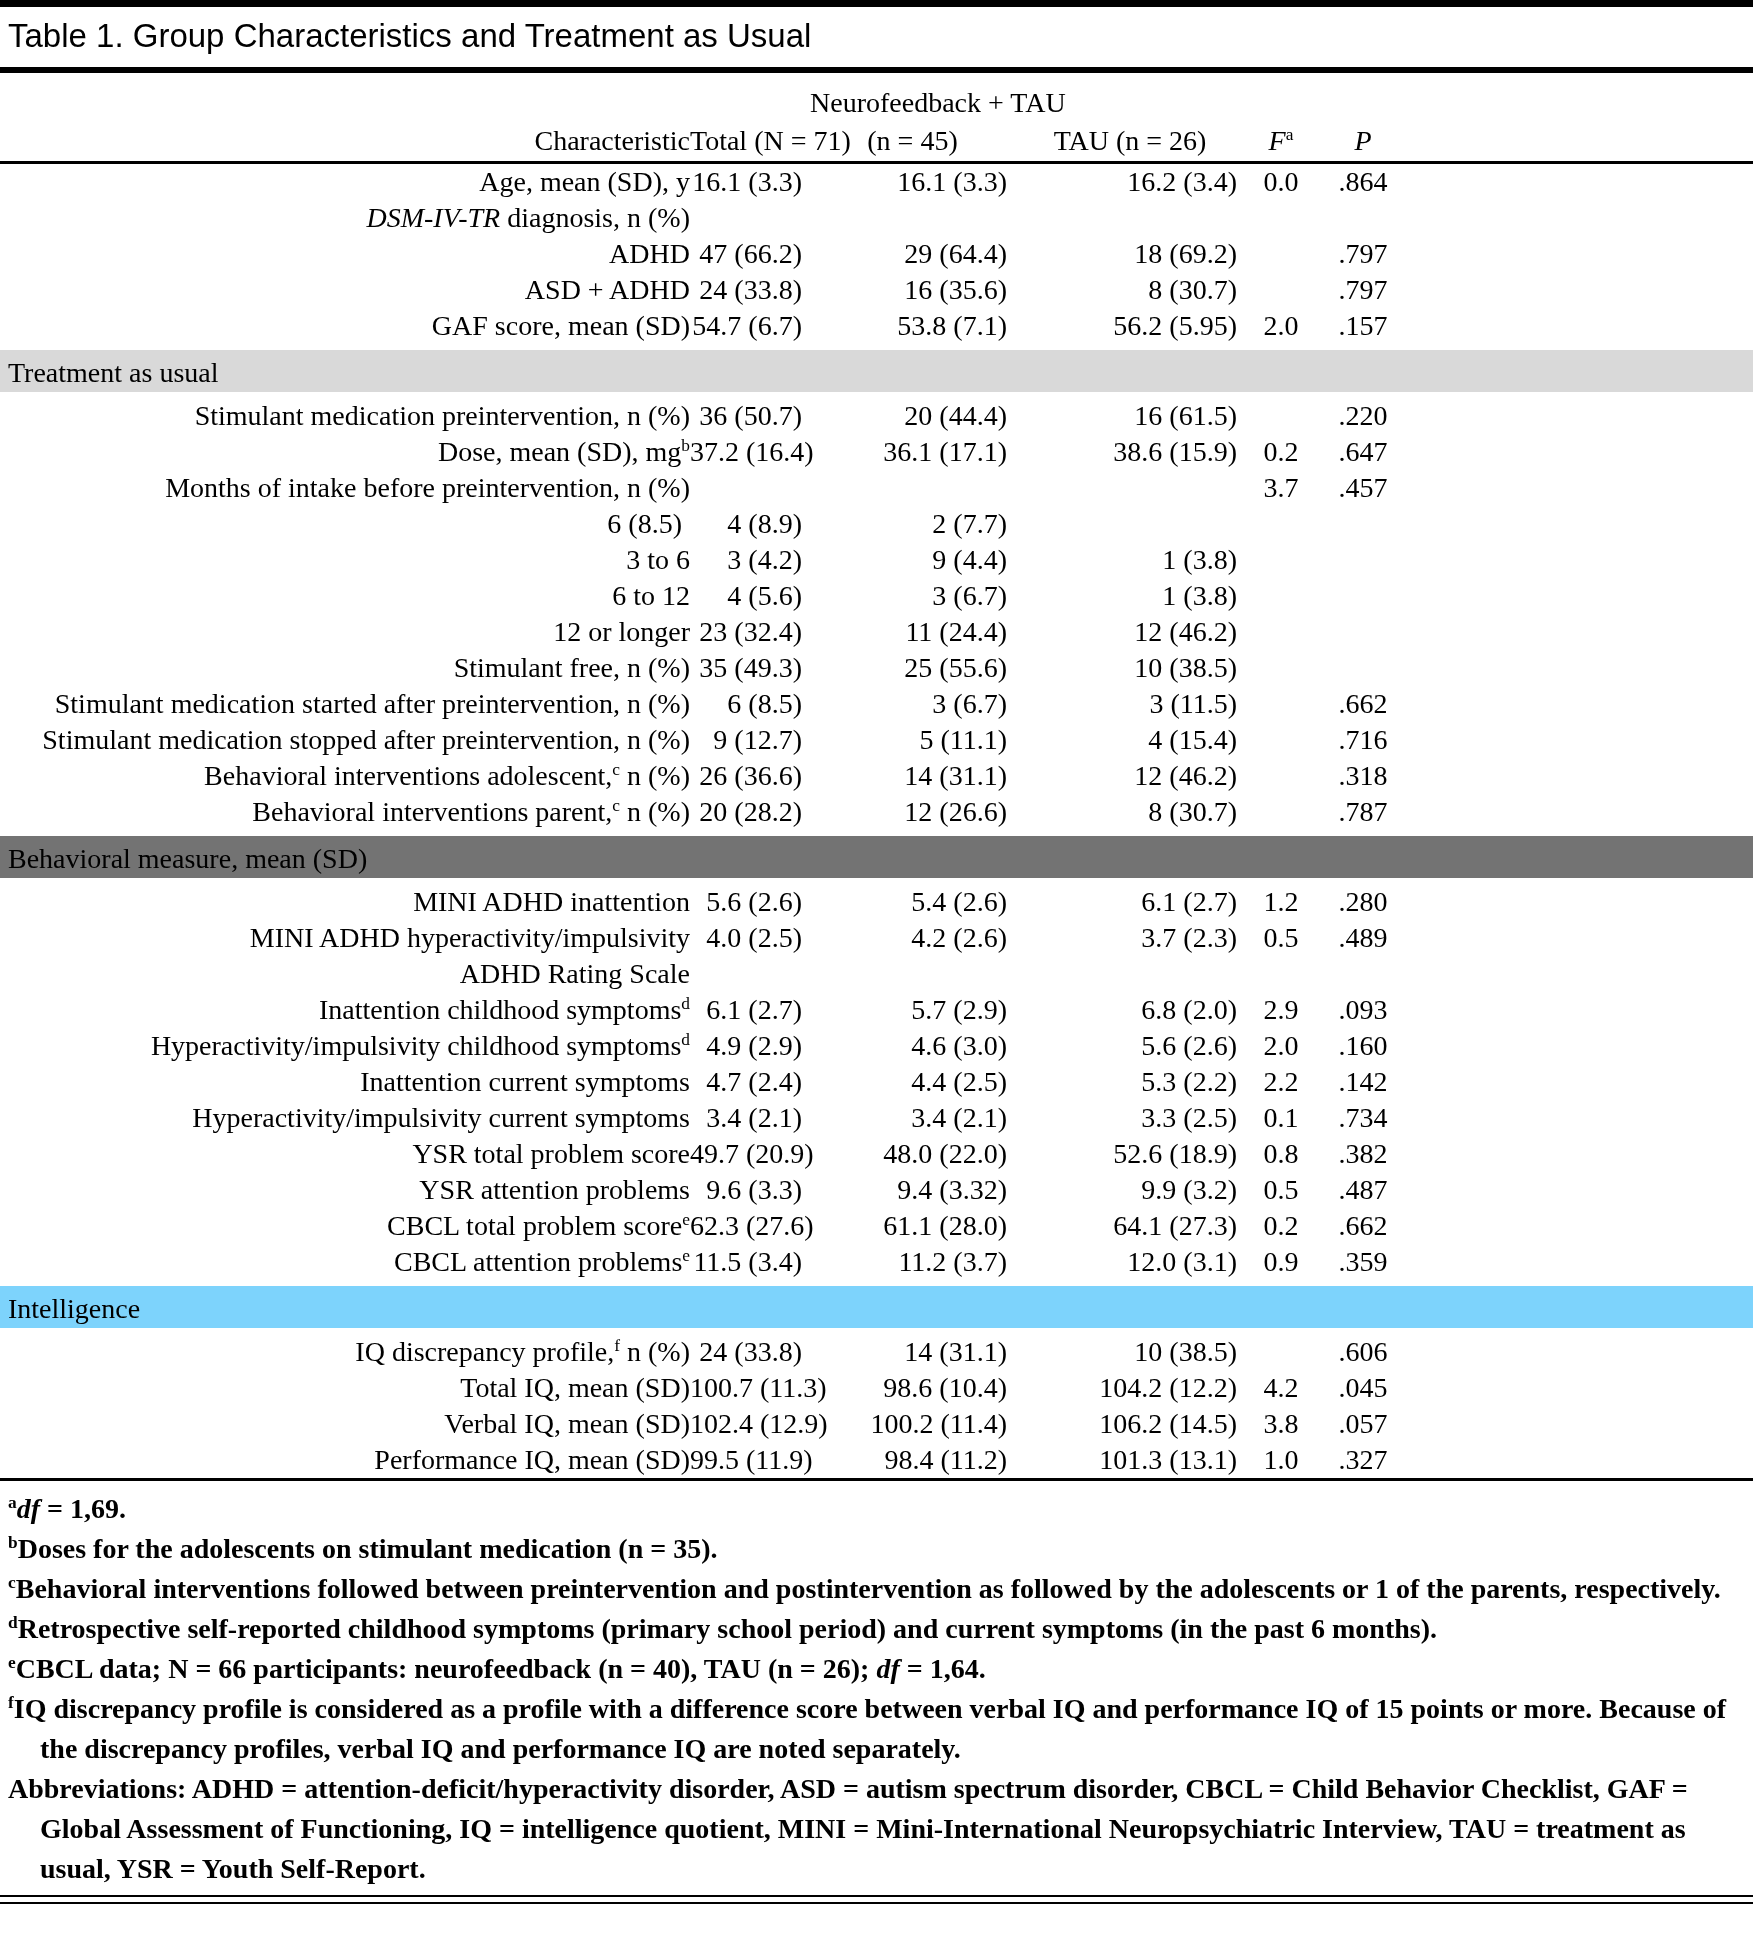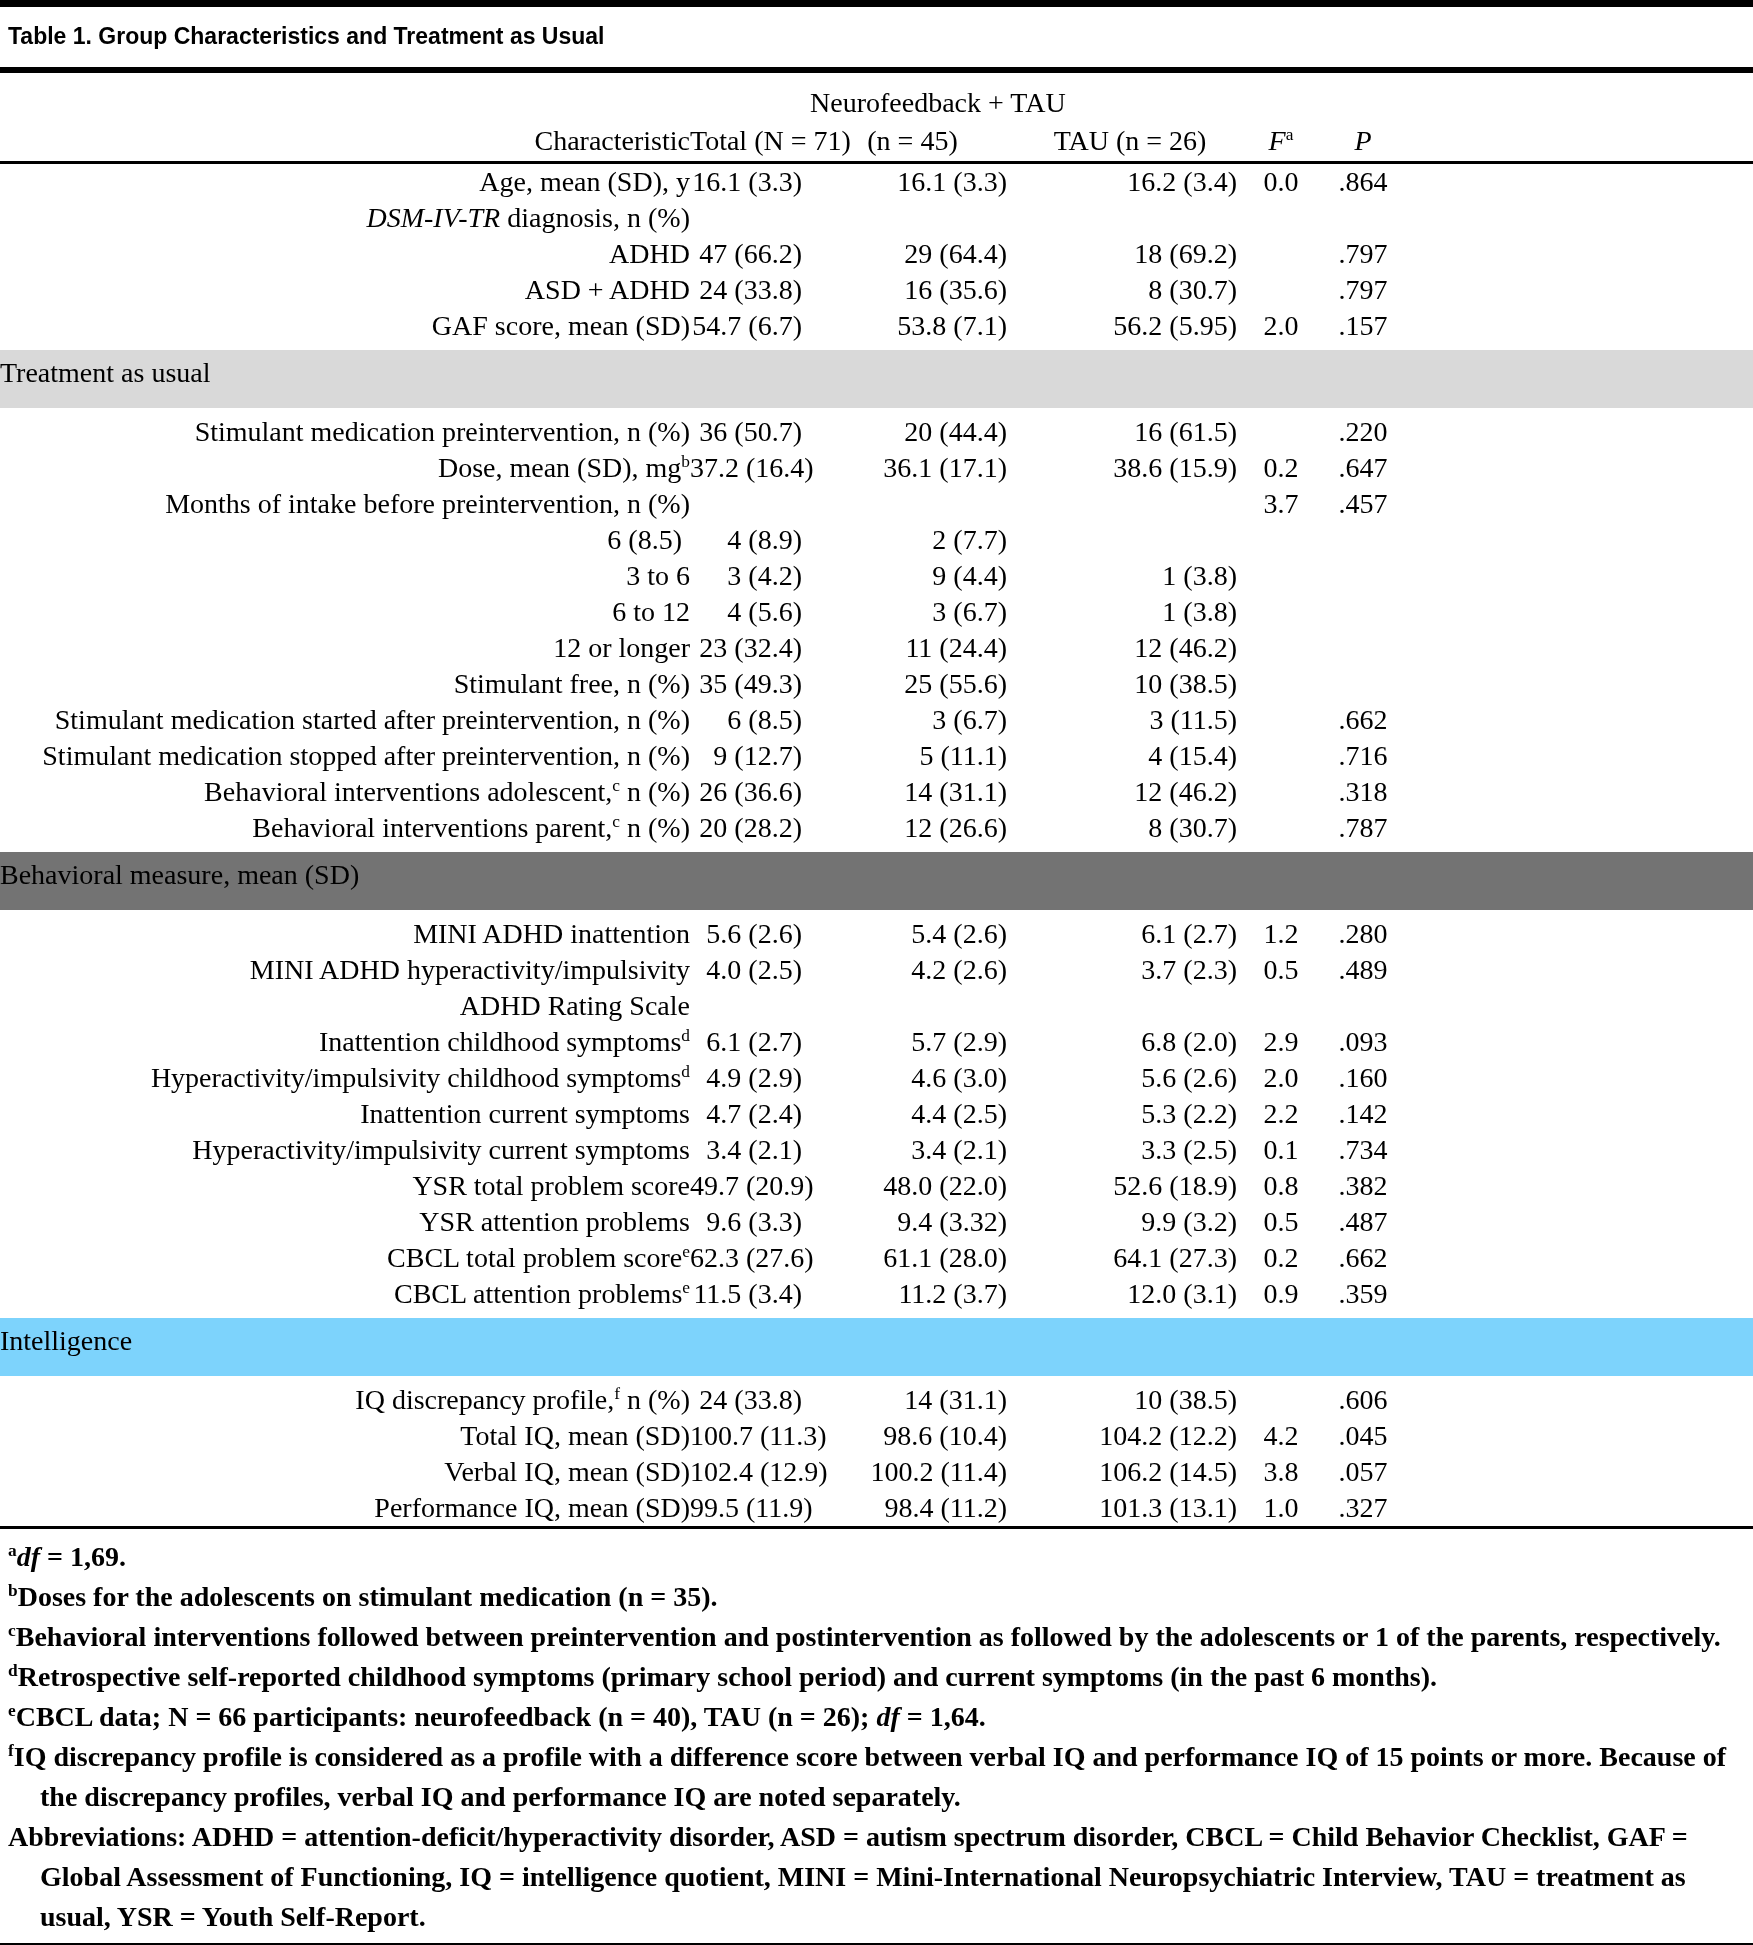--- a/index.html
+++ b/index.html
@@ -9,21 +9,21 @@
     font-family:"Liberation Serif","DejaVu Serif",serif;
     color:#000; font-size:28px; position:relative; background:#fff;
   }
   .rule-thick { width:100%; height:7px; background:#000; }
   .rule-mid   { width:100%; height:6px; background:#000; }
   .rule-thin  { width:100%; height:3px; background:#000; }
   .double-rule{ width:100%; height:9px; border-top:2.5px solid #000; border-bottom:2.5px solid #000; margin-top:4px; }
 
   .title {
     font-family:"Liberation Sans","DejaVu Sans",sans-serif;
-    font-weight:700; font-size:23px; line-height:40px;
+    font-weight:400; font-size:33px; line-height:40px;
     padding:9px 8px 11px 8px;
   }
 
   .grid {
     display:grid;
     grid-template-columns:690px 120px 205px 230px 72px 92px 1fr;
     align-items:end;
   }
   .td { white-space:nowrap; line-height:36px; }
   .hrow1 .td { line-height:36px; padding-top:12px; }
@@ -31,22 +31,22 @@
   .char { text-align:right; }
   .ind0 { padding-left:8px; }
   .ind1 { padding-left:44px; }
   .ind2 { padding-left:82px; }
   .num { text-align:right; padding-right:8px; }
   .ctr { text-align:center; }
   .it  { font-style:italic; }
   sup  { font-size:0.62em; vertical-align:super; line-height:0; }
 
   .section-row {
-    width:100%; background:#d9d9d9; line-height:46px; height:58px;
-    margin:6px 0; white-space:nowrap;
+    width:100%; background:#d9d9d9; line-height:46px; height:42px;
+    padding-left:8px; margin:6px 0; white-space:nowrap;
   }
 
   #footnotes { padding:8px 24px 2px 8px;font-weight:bold; }
   .fnote {
     font-size:28px; line-height:40px;
     padding-left:32px; text-indent:-32px;
   }
 </style>
 </head>
 <body>

